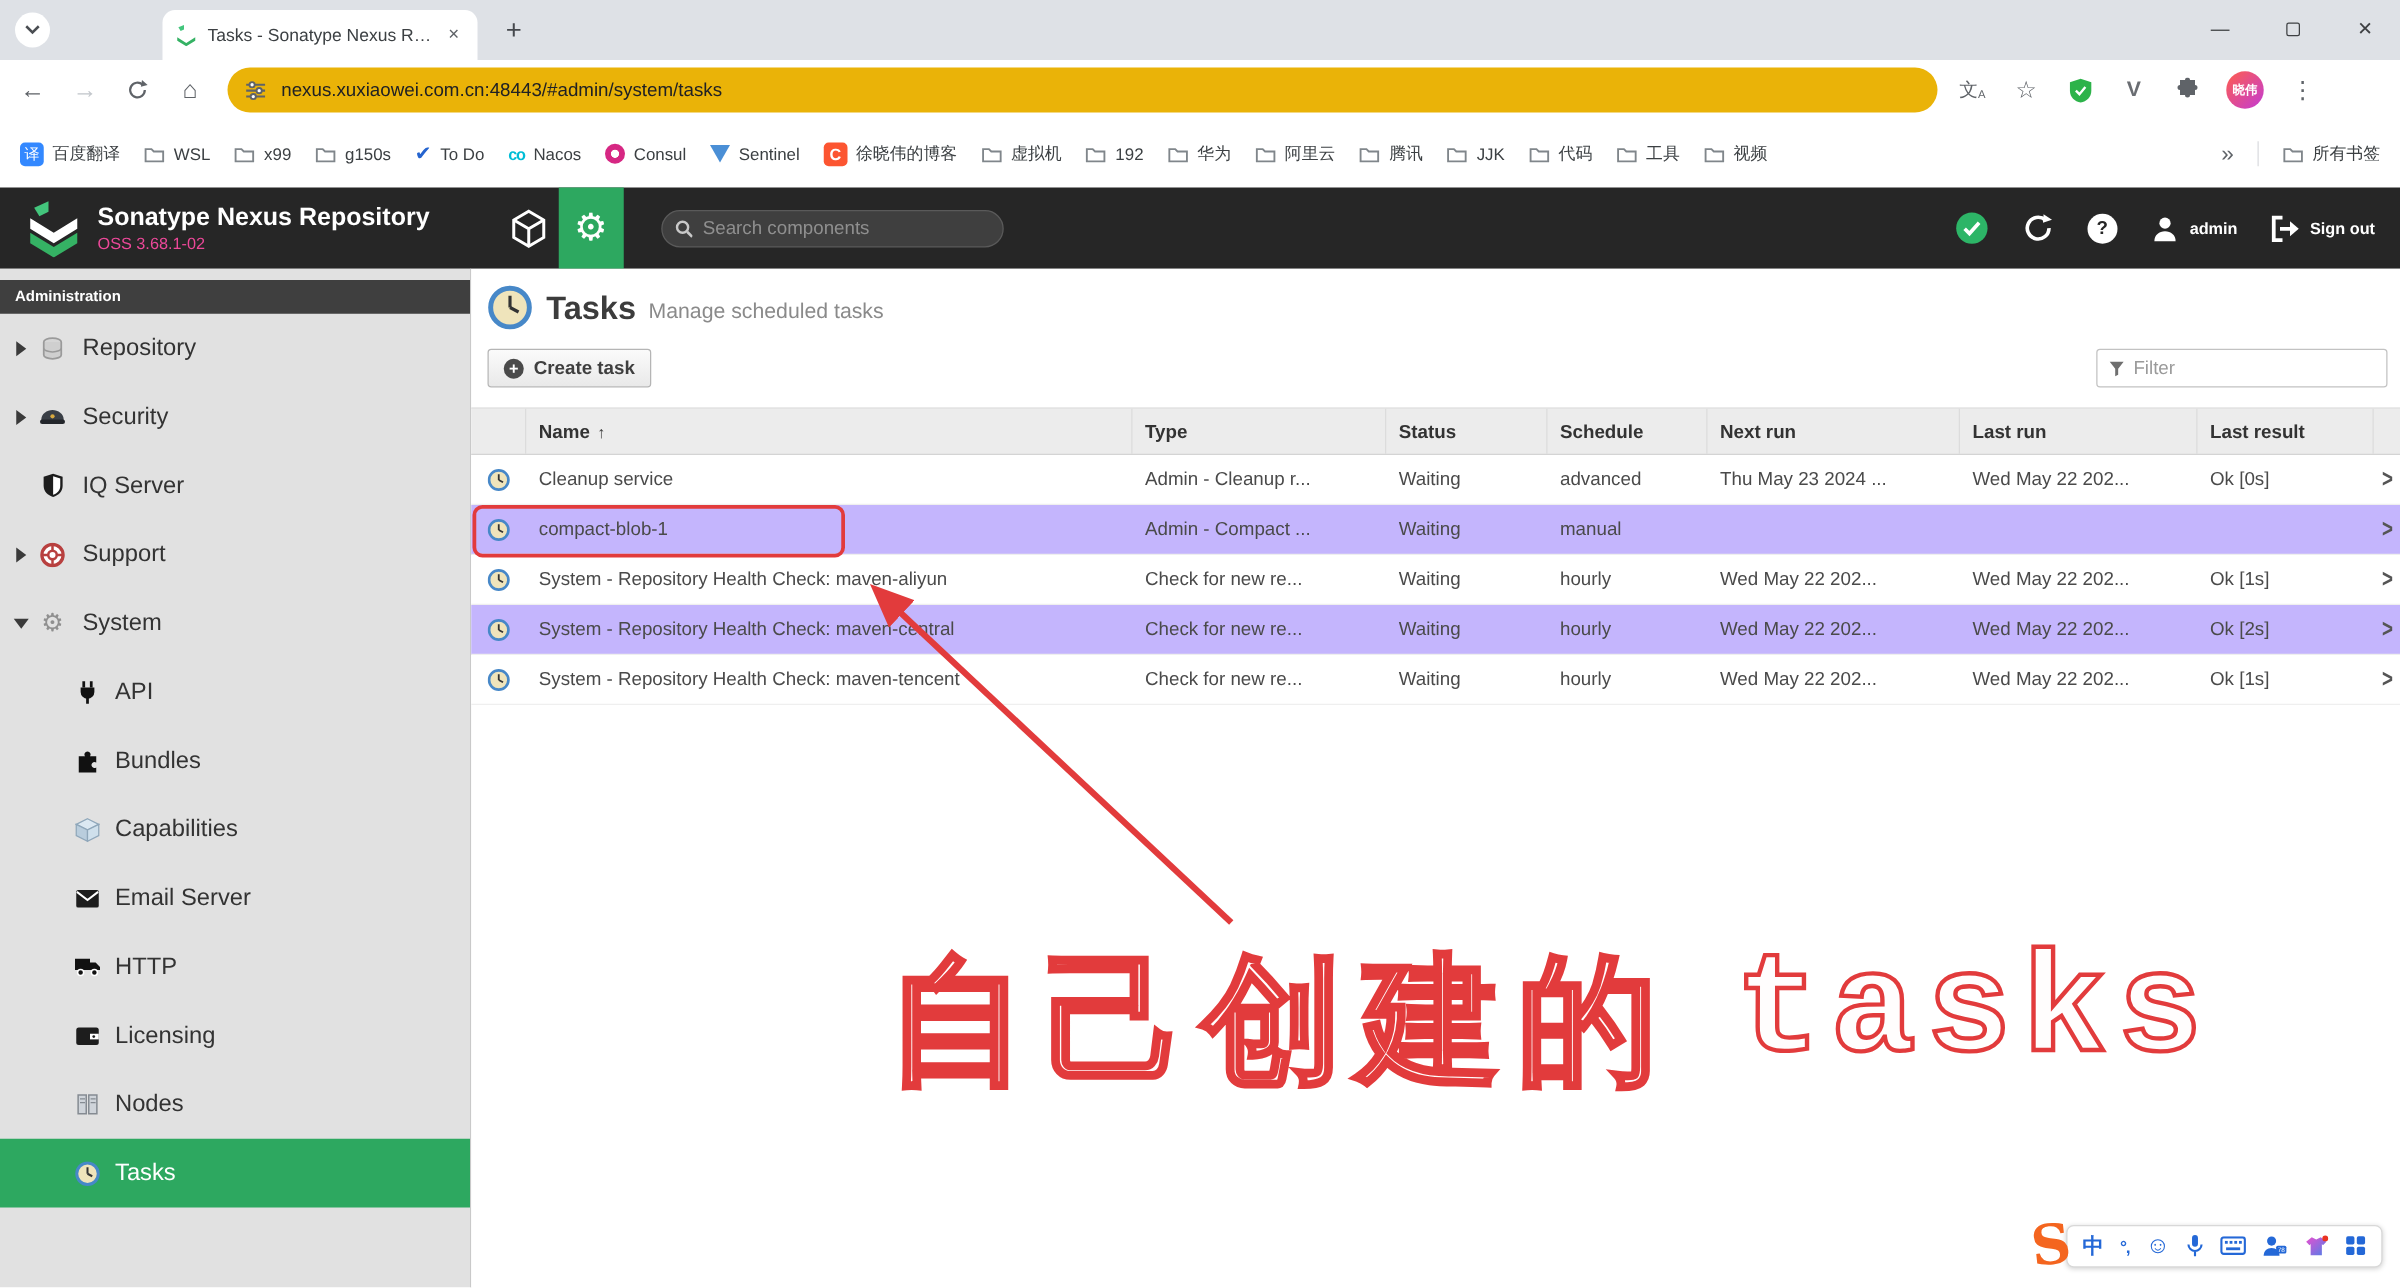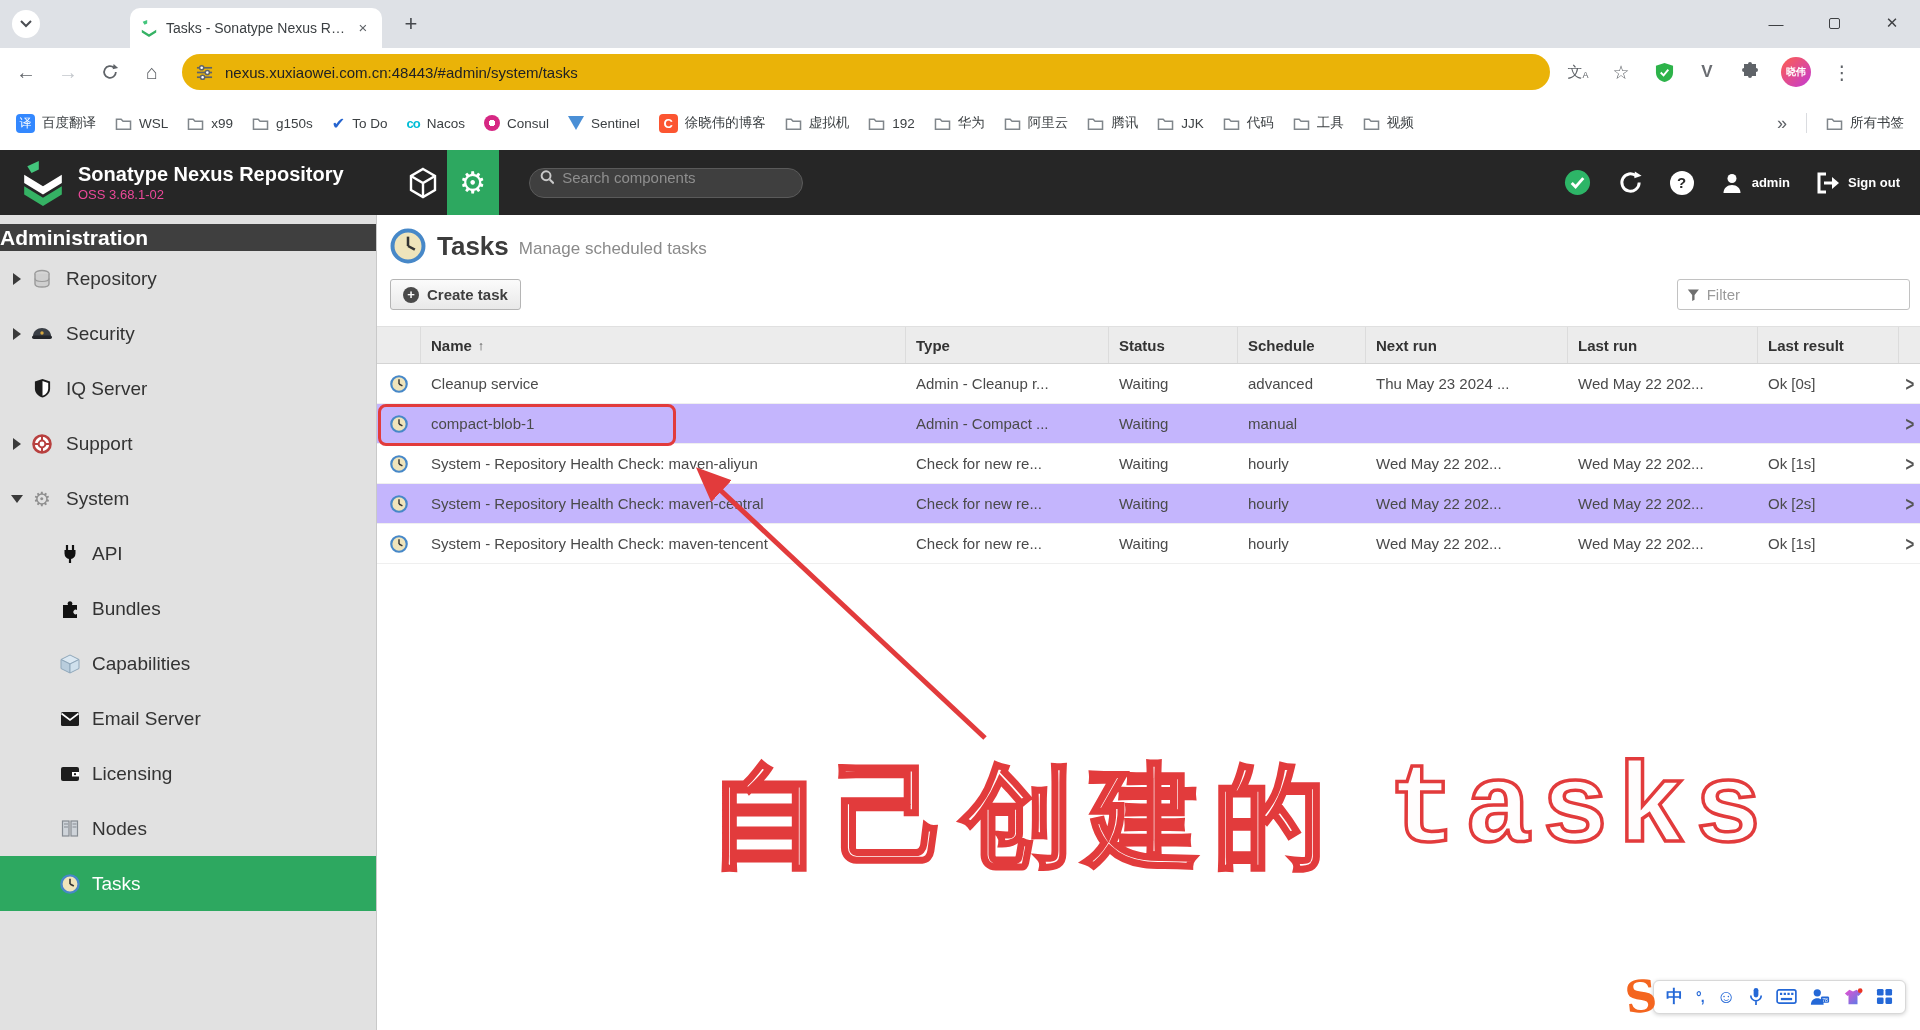--- a/index.html
+++ b/index.html
@@ -56,31 +56,31 @@
 .nx-logo{margin-left:20px;flex:0 0 auto;display:flex}
 .nx-titles{margin-left:12px}
 .nx-product{font-size:20px;font-weight:bold}
 .nx-version{font-size:13px;color:#ec4899;margin-top:1px}
 .nx-modes{display:flex;align-items:center;height:65px;margin-left:55px}
 .mode-browse{width:48px;display:flex;justify-content:center}
 .mode-admin{width:52px;height:65px;background:#2da860;display:flex;align-items:center;justify-content:center;position:relative;border:none}
 .mode-admin::after{content:"";position:absolute;left:50%;bottom:-9px;transform:translateX(-50%);border:9px solid transparent;border-bottom:9px solid #2da860;border-top:0}
 .gear-glyph{color:#fff;font-size:30px;line-height:1}
 .gear-glyph::after{content:"⚙"}
-.nx-search{margin-left:30px;width:274px;height:30px;background:#3f3f3f;border:1px solid #5a5a5a;border-radius:15px;display:flex;align-items:flex-start;padding:0 10px;gap:8px}
+.nx-search{margin-left:30px;width:274px;height:30px;background:#3f3f3f;border:1px solid #5a5a5a;border-radius:15px;display:flex;align-items:center;padding:0 10px;gap:8px}
 .nx-search input{background:transparent;border:none;outline:none;color:#ddd;font-size:15px;width:100%;font-family:"Liberation Sans","DejaVu Sans",sans-serif}
 .nx-search input::placeholder{color:#8f8f8f}
 .nx-right{margin-left:auto;display:flex;align-items:center;gap:26px;margin-right:20px;font-size:13px;font-weight:bold}
 .nx-iconbtn{display:flex;align-items:center;gap:8px;color:#fff}
 .help-circle{width:24px;height:24px;border-radius:50%;background:#fff;color:#262626;font-size:15px;font-weight:bold;display:flex;align-items:center;justify-content:center}
 .help-circle::after{content:"?"}
 
 
 .sidebar{position:absolute;left:0;top:215px;width:377px;bottom:0;background:#e1e1e1;border-right:1px solid #c9c9c9}
-.adminbar{margin-top:9px;height:27px;background:#3f3f3f;color:#fff;font-weight:bold;font-size:21px;line-height:27px;}
+.adminbar{margin-top:9px;height:27px;background:#3f3f3f;color:#fff;font-weight:bold;font-size:12px;line-height:27px;padding-left:12px}
 .nav-item{height:55px;display:flex;align-items:center;font-size:19px;color:#333;position:relative;padding-left:66px}
 .nav-item .caret-r{position:absolute;left:13px;width:0;height:0;border-top:6px solid transparent;border-bottom:6px solid transparent;border-left:8px solid #3a3a3a}
 .nav-item .caret-d{position:absolute;left:11px;width:0;height:0;border-left:6px solid transparent;border-right:6px solid transparent;border-top:8px solid #3a3a3a}
 .nav-ico{position:absolute;left:30px;width:24px;display:flex;justify-content:center}
 .nav-item.sub{padding-left:92px}
 .nav-item.sub .nav-ico{left:58px}
 .nav-item.selected{background:#2da860;color:#fff}
 .gear-gray{color:#8f8f8f;font-size:20px;line-height:1}
 .gear-gray::after{content:"⚙"}
 
@@ -462,20 +462,31 @@
       <span class="nav-ico">
           <svg width="20" height="16" viewBox="0 0 20 16">
             <rect x="1" y="1" width="18" height="14" rx="1.5" fill="#1d1d1d"></rect>
             <path d="M1.5 2.5l8.5 6.5 8.5-6.5" stroke="#fff" stroke-width="1.6" fill="none"></path>
           </svg>
         </span>
       <span>Email Server</span>
     </div>
     <div class="nav-item sub">
       <span class="nav-ico">
+          <svg width="22" height="17" viewBox="0 0 22 17">
+            <rect x="1" y="2" width="12" height="9" fill="#111"></rect>
+            <path d="M13 5h4.5l3.5 3.5V11H13z" fill="#111"></path>
+            <circle cx="5.5" cy="13" r="2.4" fill="#111" stroke="#fff" stroke-width="1.2"></circle>
+            <circle cx="16.5" cy="13" r="2.4" fill="#111" stroke="#fff" stroke-width="1.2"></circle>
+          </svg>
+        </span>
+      <span>HTTP</span>
+    </div>
+    <div class="nav-item sub">
+      <span class="nav-ico">
           <svg width="20" height="16" viewBox="0 0 20 16">
             <rect x="1" y="1" width="18" height="14" rx="2" fill="#1d1d1d"></rect>
             <rect x="12" y="6" width="7" height="4.5" fill="#fff"></rect>
             <circle cx="15" cy="8.2" r="1.1" fill="#1d1d1d"></circle>
           </svg>
         </span>
       <span>Licensing</span>
     </div>
     <div class="nav-item sub">
       <span class="nav-ico">

